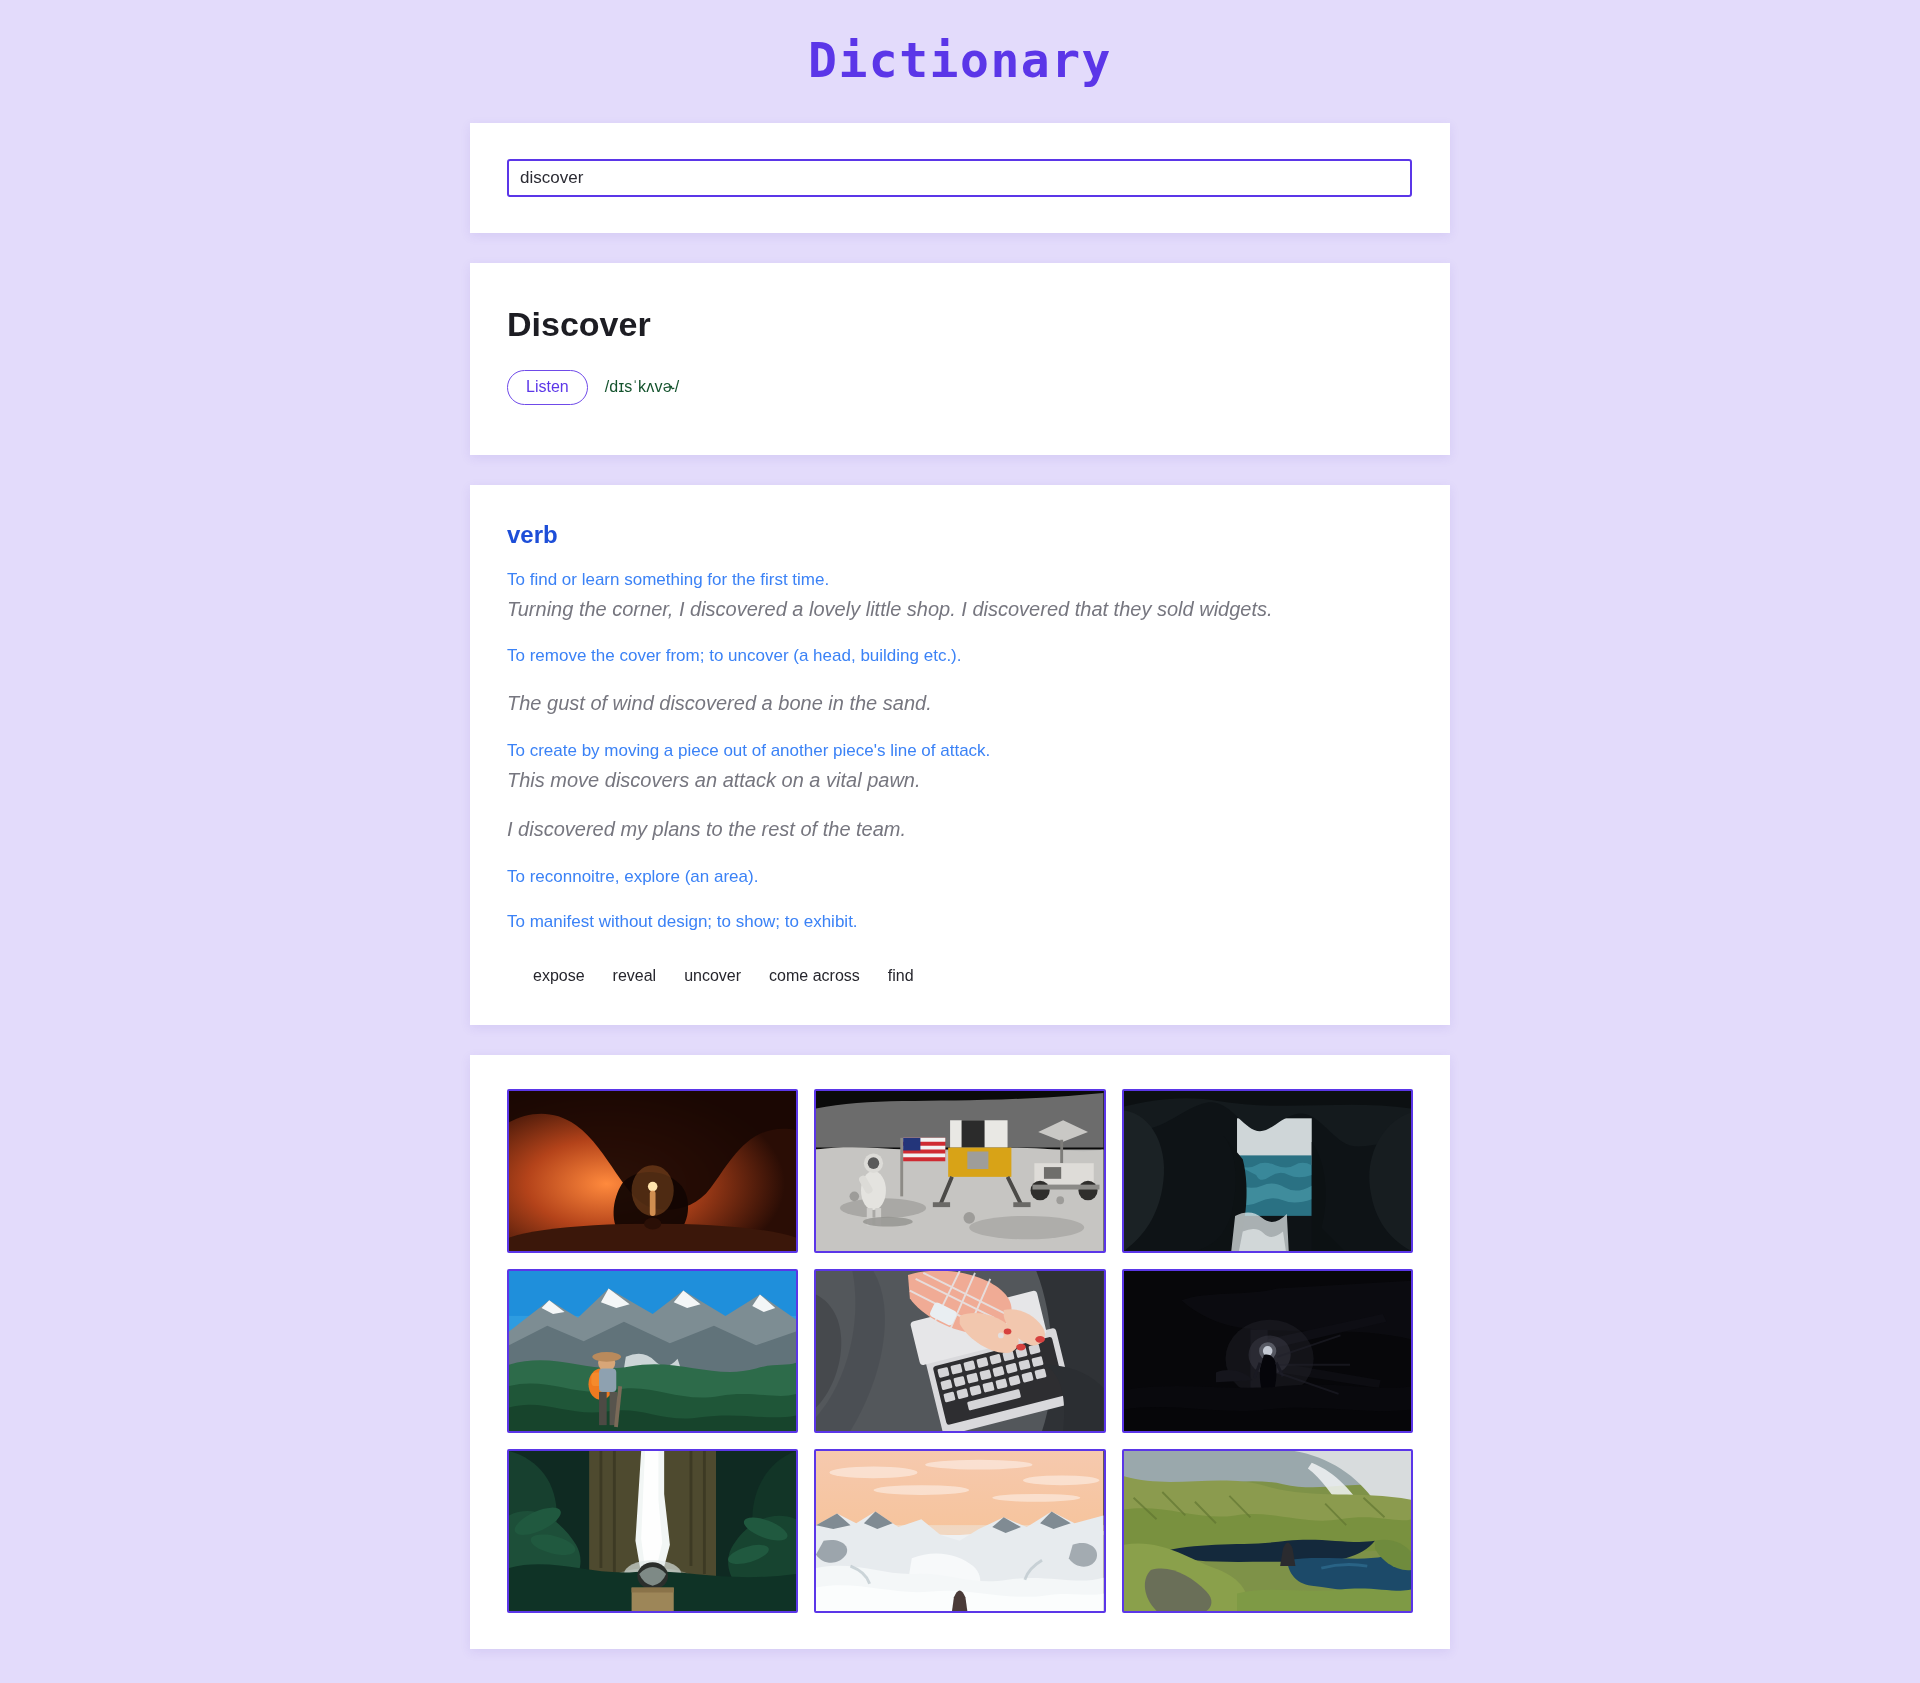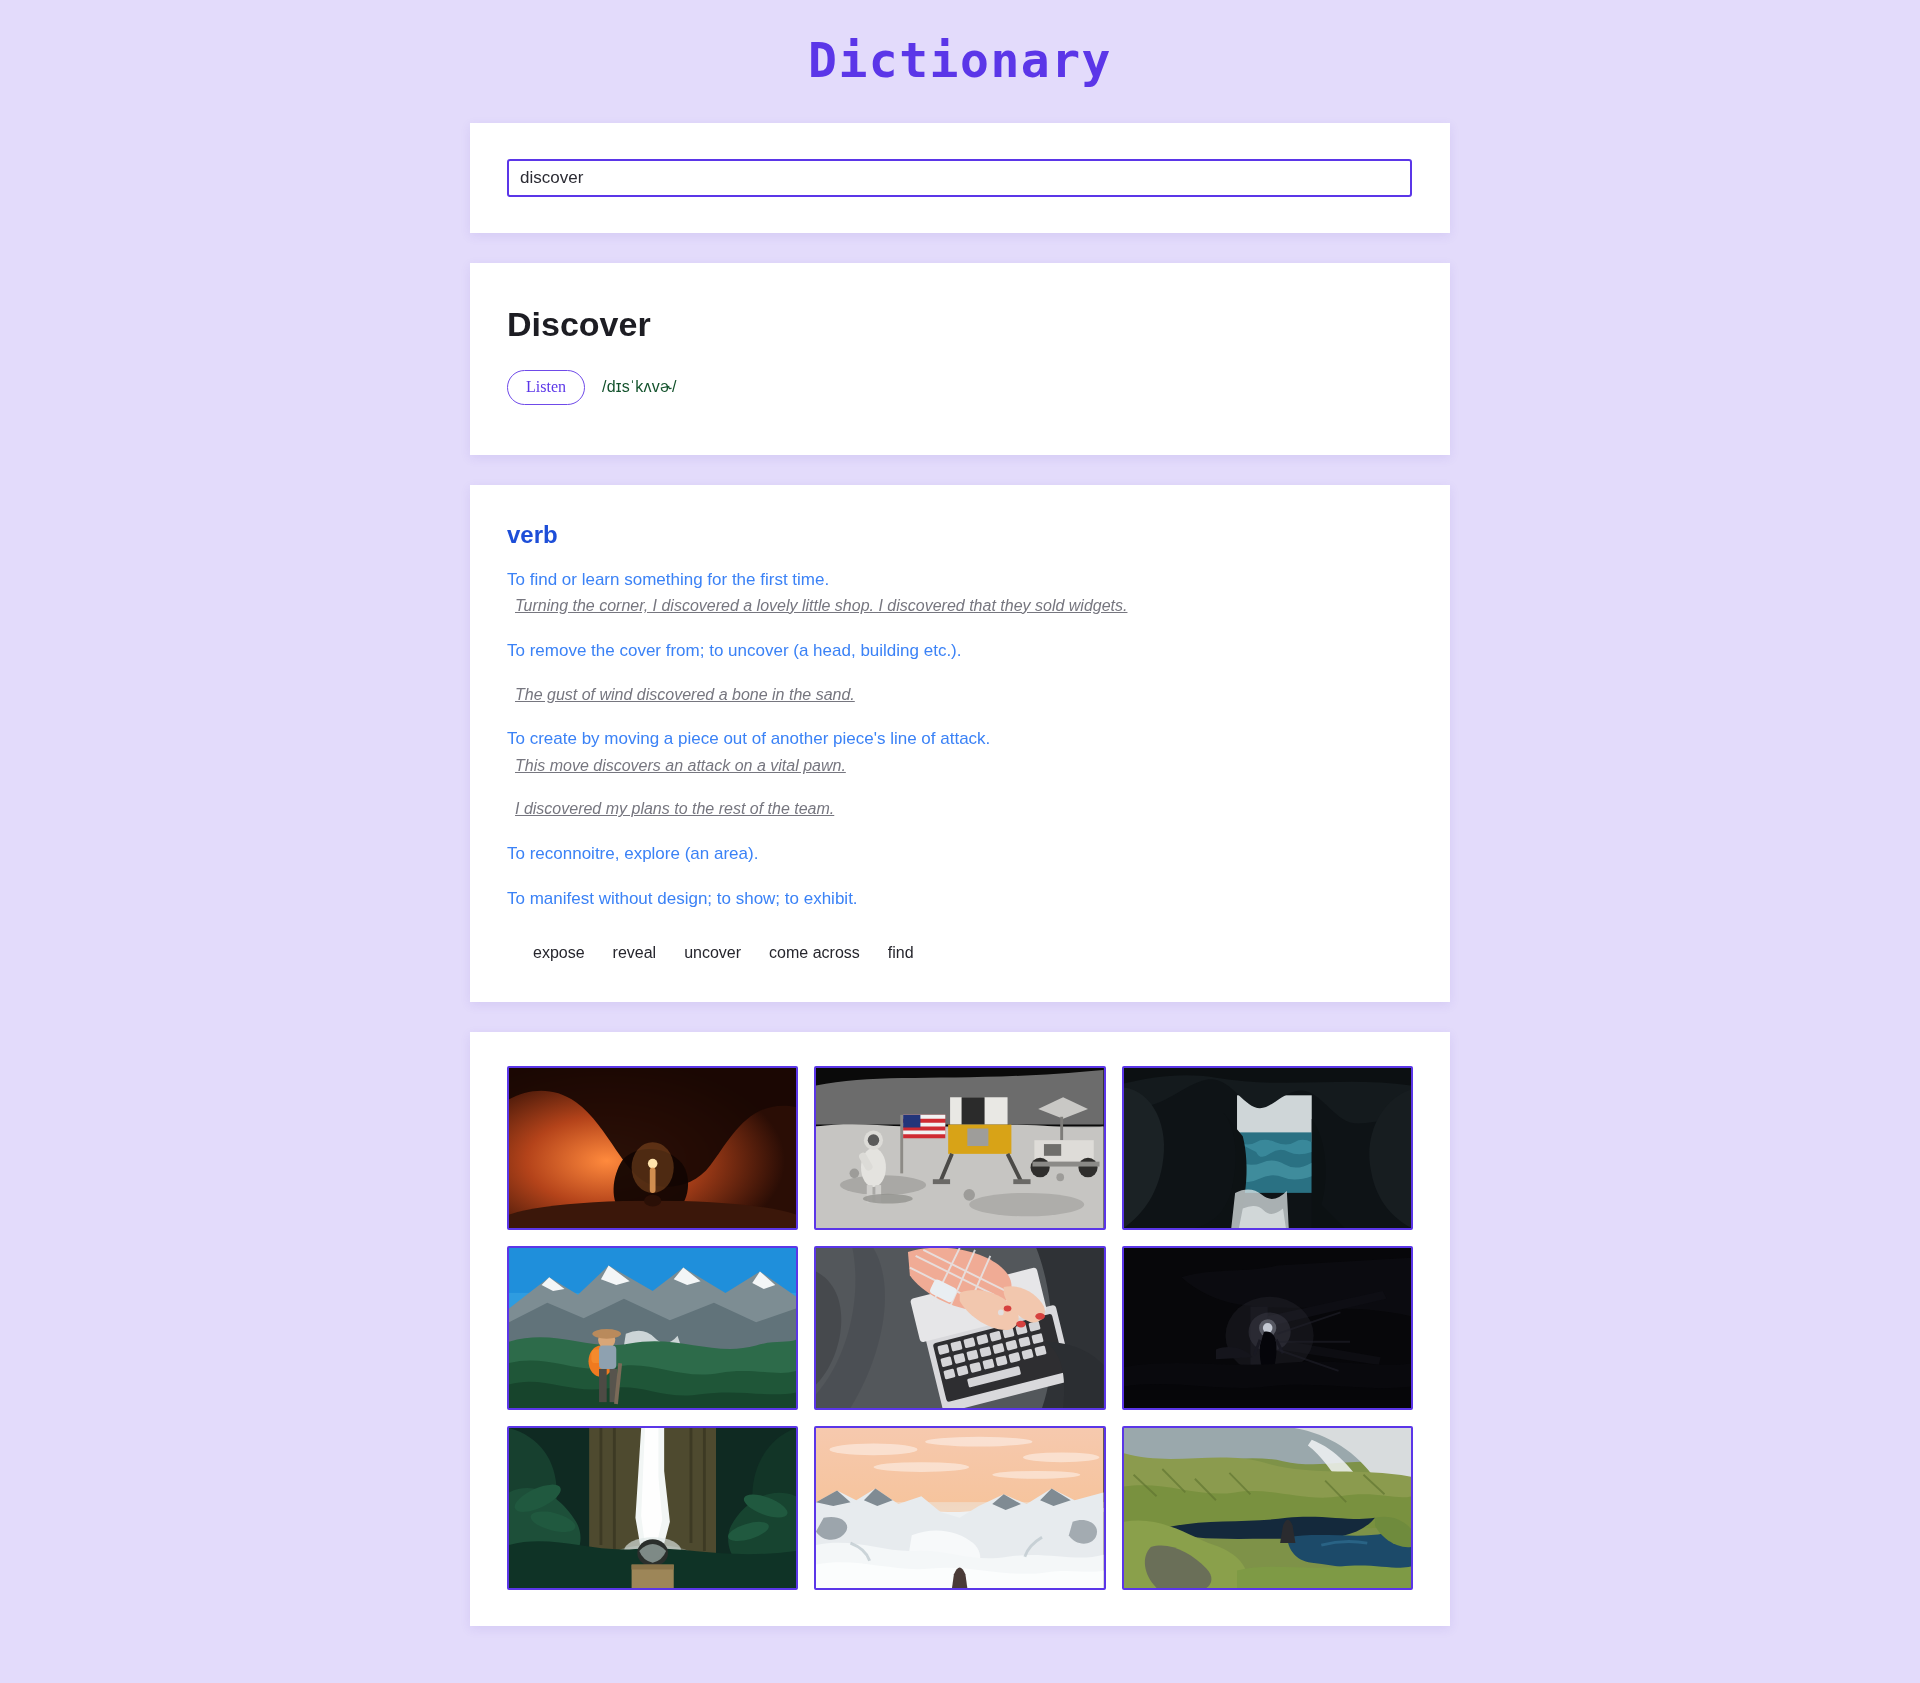--- a/index.html
+++ b/index.html
@@ -64,21 +64,21 @@
     gap: 17px;
   }
   .listen-btn {
     display: inline-flex;
     align-items: center;
     justify-content: center;
     min-width: 78px;
     height: 35px;
     padding: 0 18px;
     font-size: 16px;
-    font-family: Liberation Serif, serif;
+    font-family: Liberation Sans, sans-serif;
     color: #5b36e8;
     background: #ffffff;
     border: 1.5px solid #6f4ae9;
     border-radius: 20px;
     cursor: pointer;
   }
   .phonetic {
     font-size: 16px;
     color: #14532d;
     letter-spacing: 0.2px;
@@ -93,26 +93,25 @@
   }
   .def-block { margin-bottom: 21px; }
   .def-block:last-of-type { margin-bottom: 0; }
   .def-text {
     font-size: 17px;
     color: #3b82f6;
     line-height: 1.42;
     margin: 0;
   }
   .def-example {
-    font-size: 16px;
+    font-size: 20px;
     font-style: italic;
     color: #76767f;
     line-height: 1.42;
-    margin: 3px 0 0 8px;
-    text-decoration: underline;
+    margin: 3px 0 0 0;
   }
   .synonyms {
     margin-top: 33px;
     padding-left: 26px;
     display: flex;
     flex-wrap: wrap;
     gap: 0 28px;
   }
   .synonym {
     font-size: 16px;

